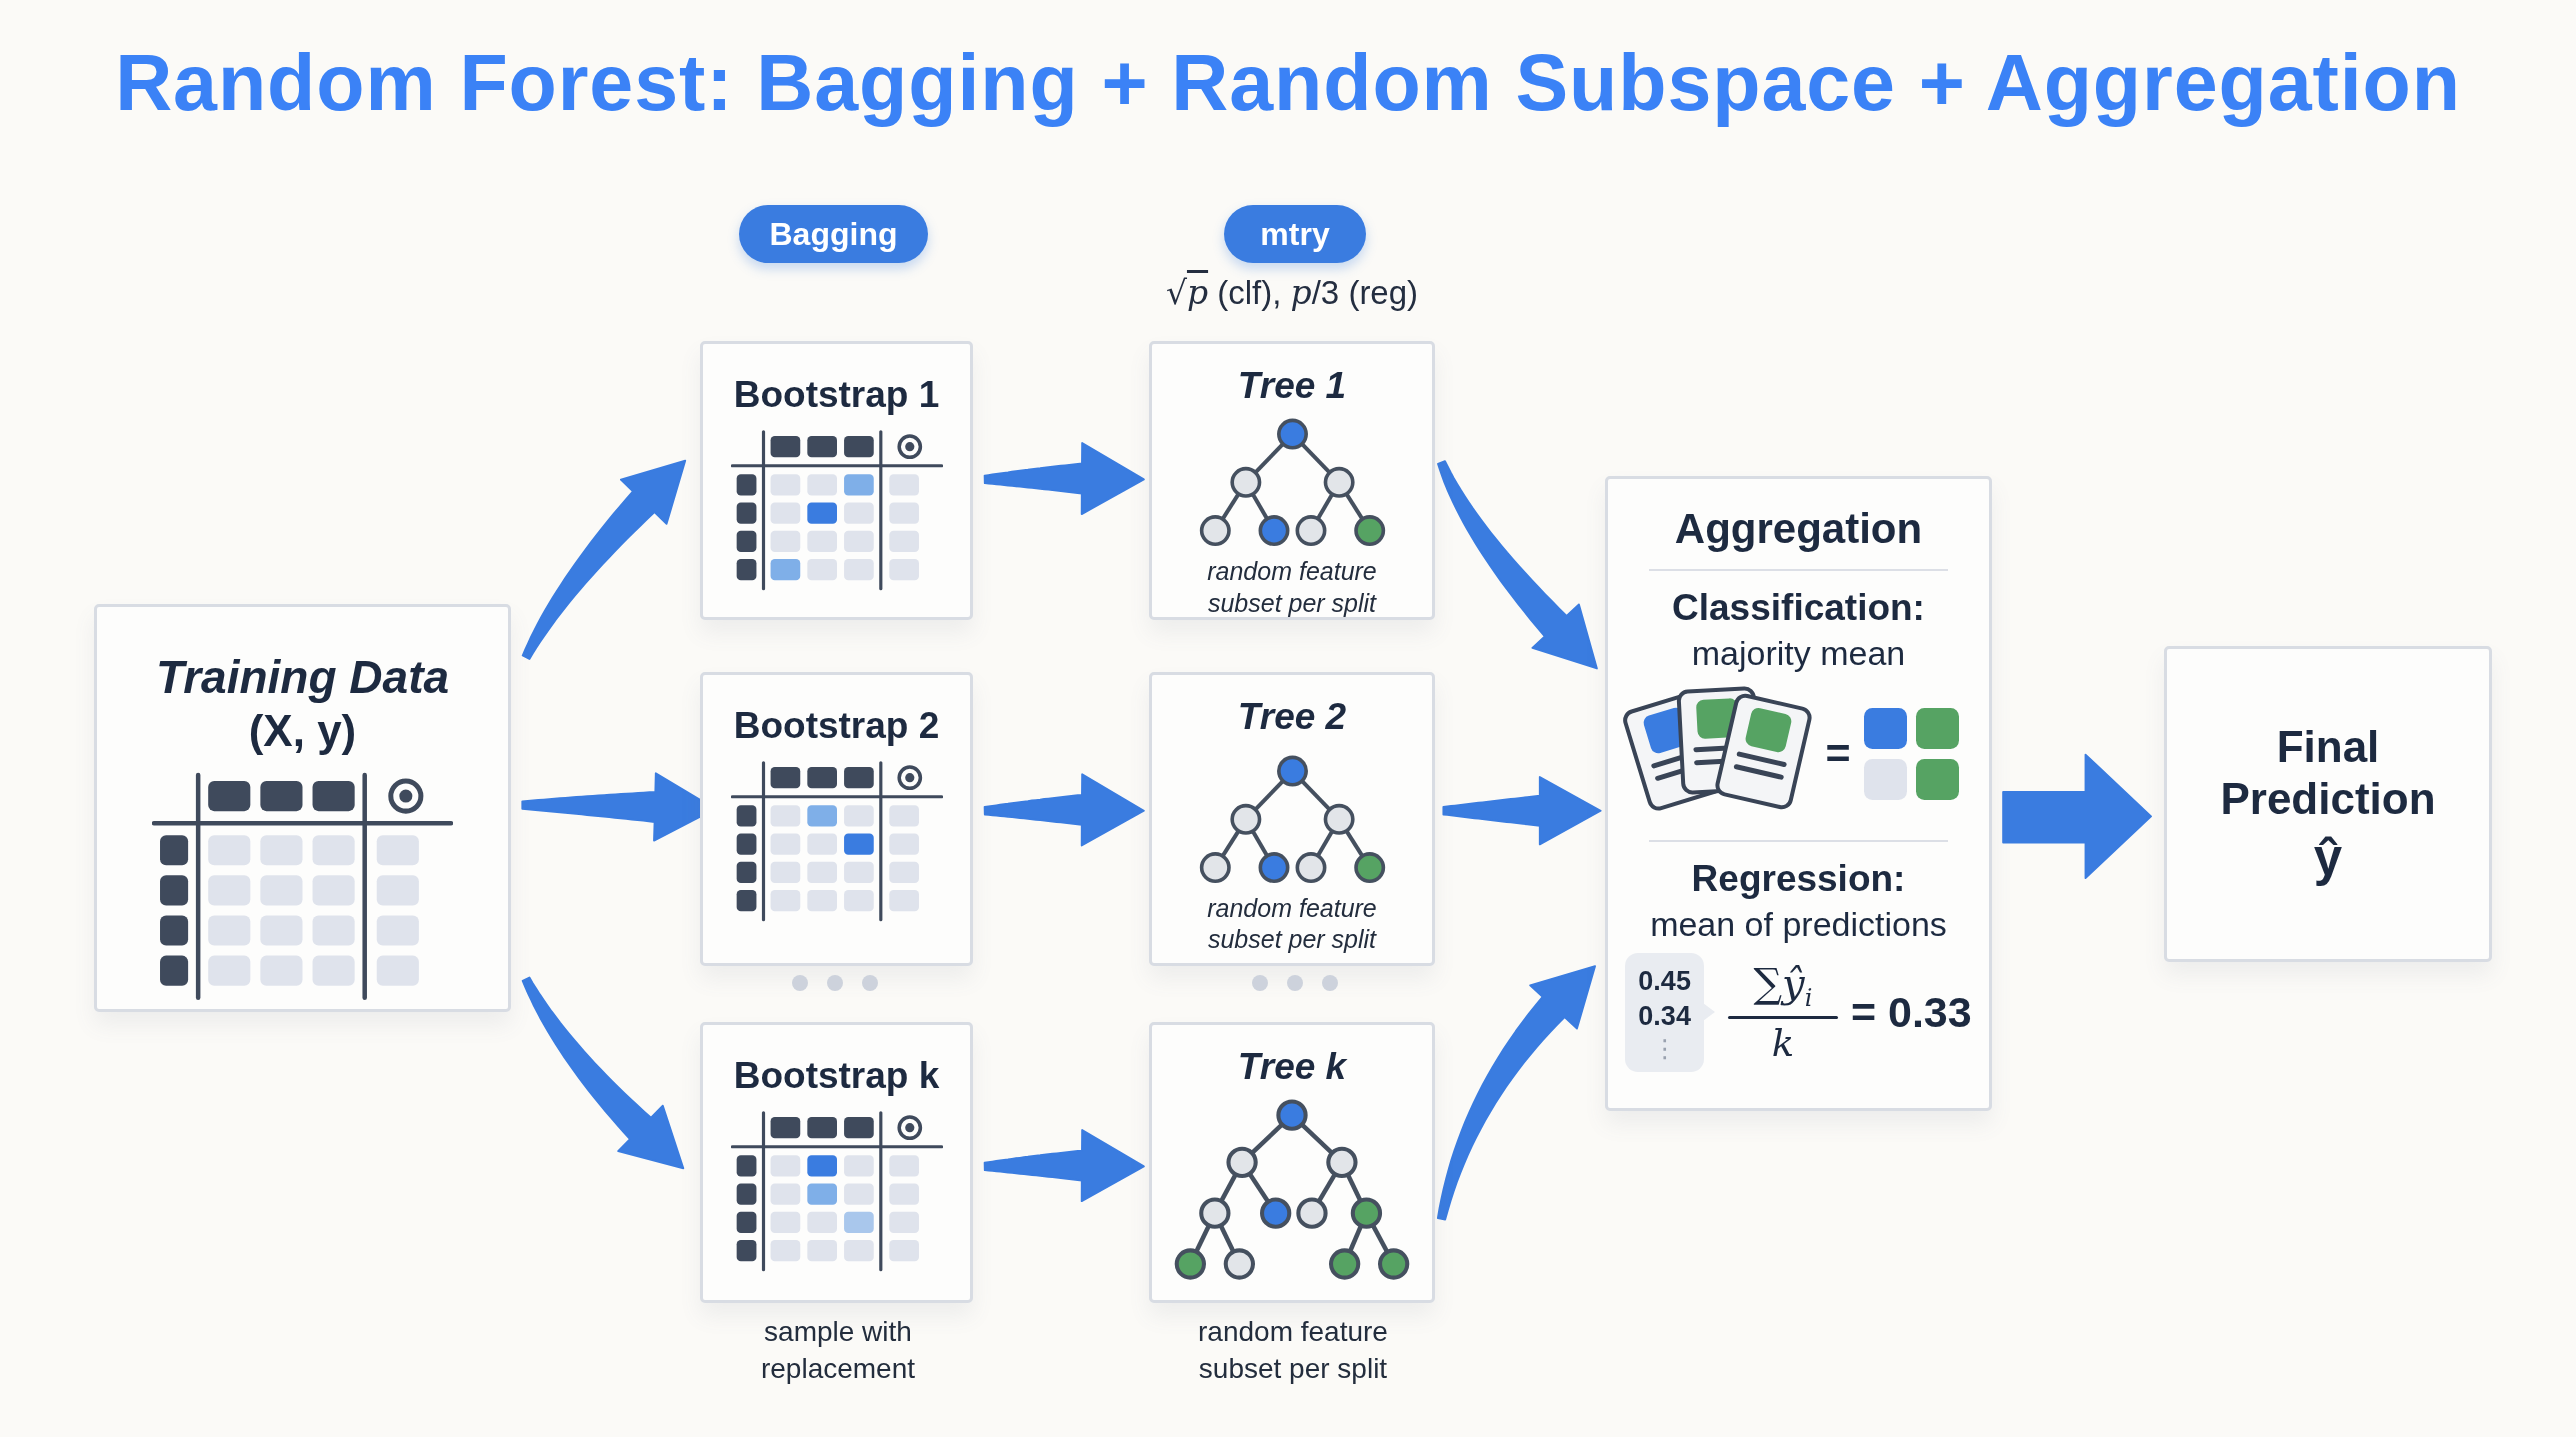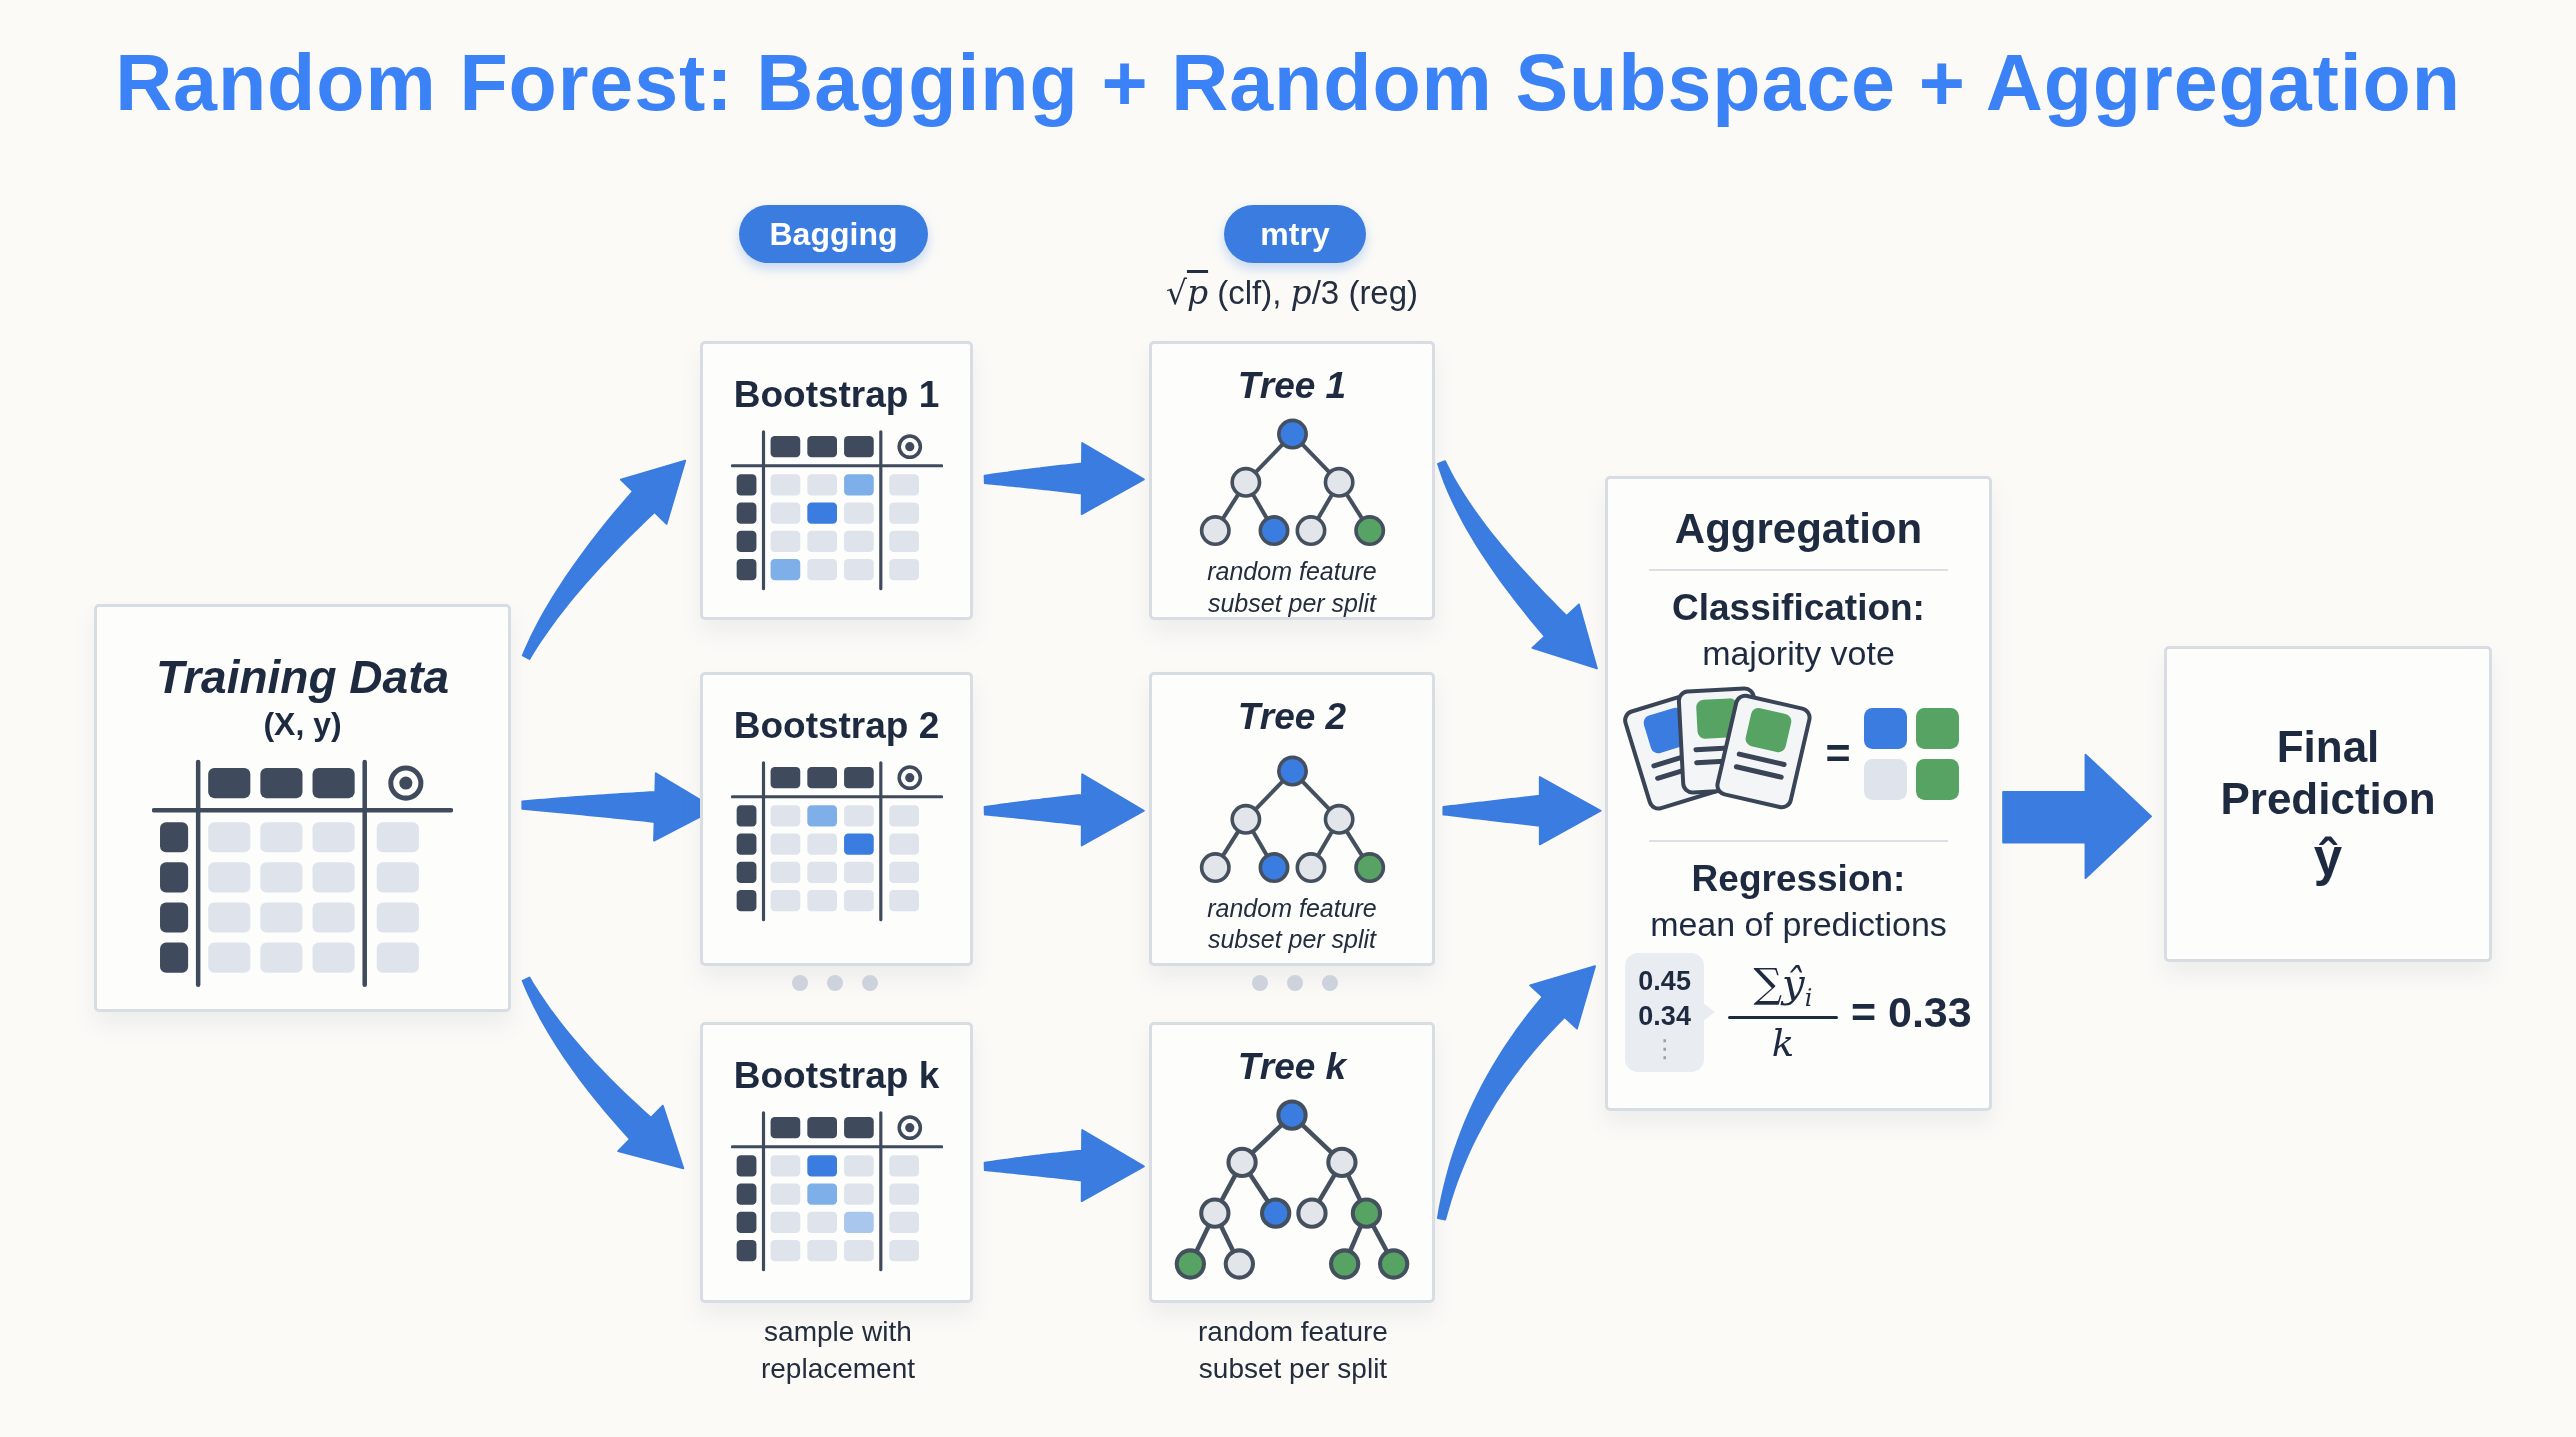--- a/index.html
+++ b/index.html
@@ -18,21 +18,21 @@
          box-shadow:0 5.6px 11.2px rgba(58,124,224,.28);}
   #badge-bagging{left:739px;top:205px;width:189px;height:58px;}
   #badge-mtry{left:1224px;top:205px;width:142px;height:58px;}
   #mtry-formula{position:absolute;left:1058px;top:273px;width:468px;text-align:center;
                 font-size:33px;color:#242e40;}
   .mathit{font-family:"DejaVu Serif",serif;font-style:italic;}
   .ol{text-decoration:overline;}
 
   #training-box{left:94px;top:604px;width:417px;height:408px;}
   #training-box .t1{margin-top:43px;font-size:46px;font-weight:700;font-style:italic;}
-  #training-box .t2{font-size:32px;font-weight:700;margin-top:1.9px;}
+  #training-box .t2{font-size:44px;font-weight:700;margin-top:1.9px;}
   #training-box .ticon{margin-top:15px;width:301px;}
 
   .bbox{left:700px;width:273px;}
   #bbox-0{top:341px;height:279px;} #bbox-1{top:672px;height:294px;} #bbox-2{top:1022px;height:281px;}
   .bbox .label{margin-top:30px;font-size:37px;font-weight:700;}
   .bbox .ticon{margin-top:13px;width:212px;}
 
   .tbox{left:1149px;width:286px;font-style:italic;}
   #tbox-0{top:341px;height:279px;} #tbox-1{top:672px;height:294px;} #tbox-2{top:1022px;height:281px;}
   .tbox .label{margin-top:20.6px;font-size:37px;font-weight:700;}
@@ -345,21 +345,21 @@
   <div class="dots" id="dots-t">
     <div class="dot"></div>
       <div class="dot"></div>
       <div class="dot"></div>
   </div>
 
   <div class="panel" id="agg-box">
     <div class="agg-title">Aggregation</div>
     <div class="divider"></div>
     <div class="agg-h">Classification:</div>
-    <div class="agg-sub">majority vote</div>
+    <div class="agg-sub">majority mean</div>
     <div class="class-visual">
       <div class="cards" id="vote-cards">
           <div class="card card0">
             <div class="sq" style="background:#3a7ce0"></div>
             <div class="ln"></div>
             <div class="ln"></div>
           </div>
           <div class="card card1">
             <div class="sq" style="background:#56a363"></div>
             <div class="ln"></div>

